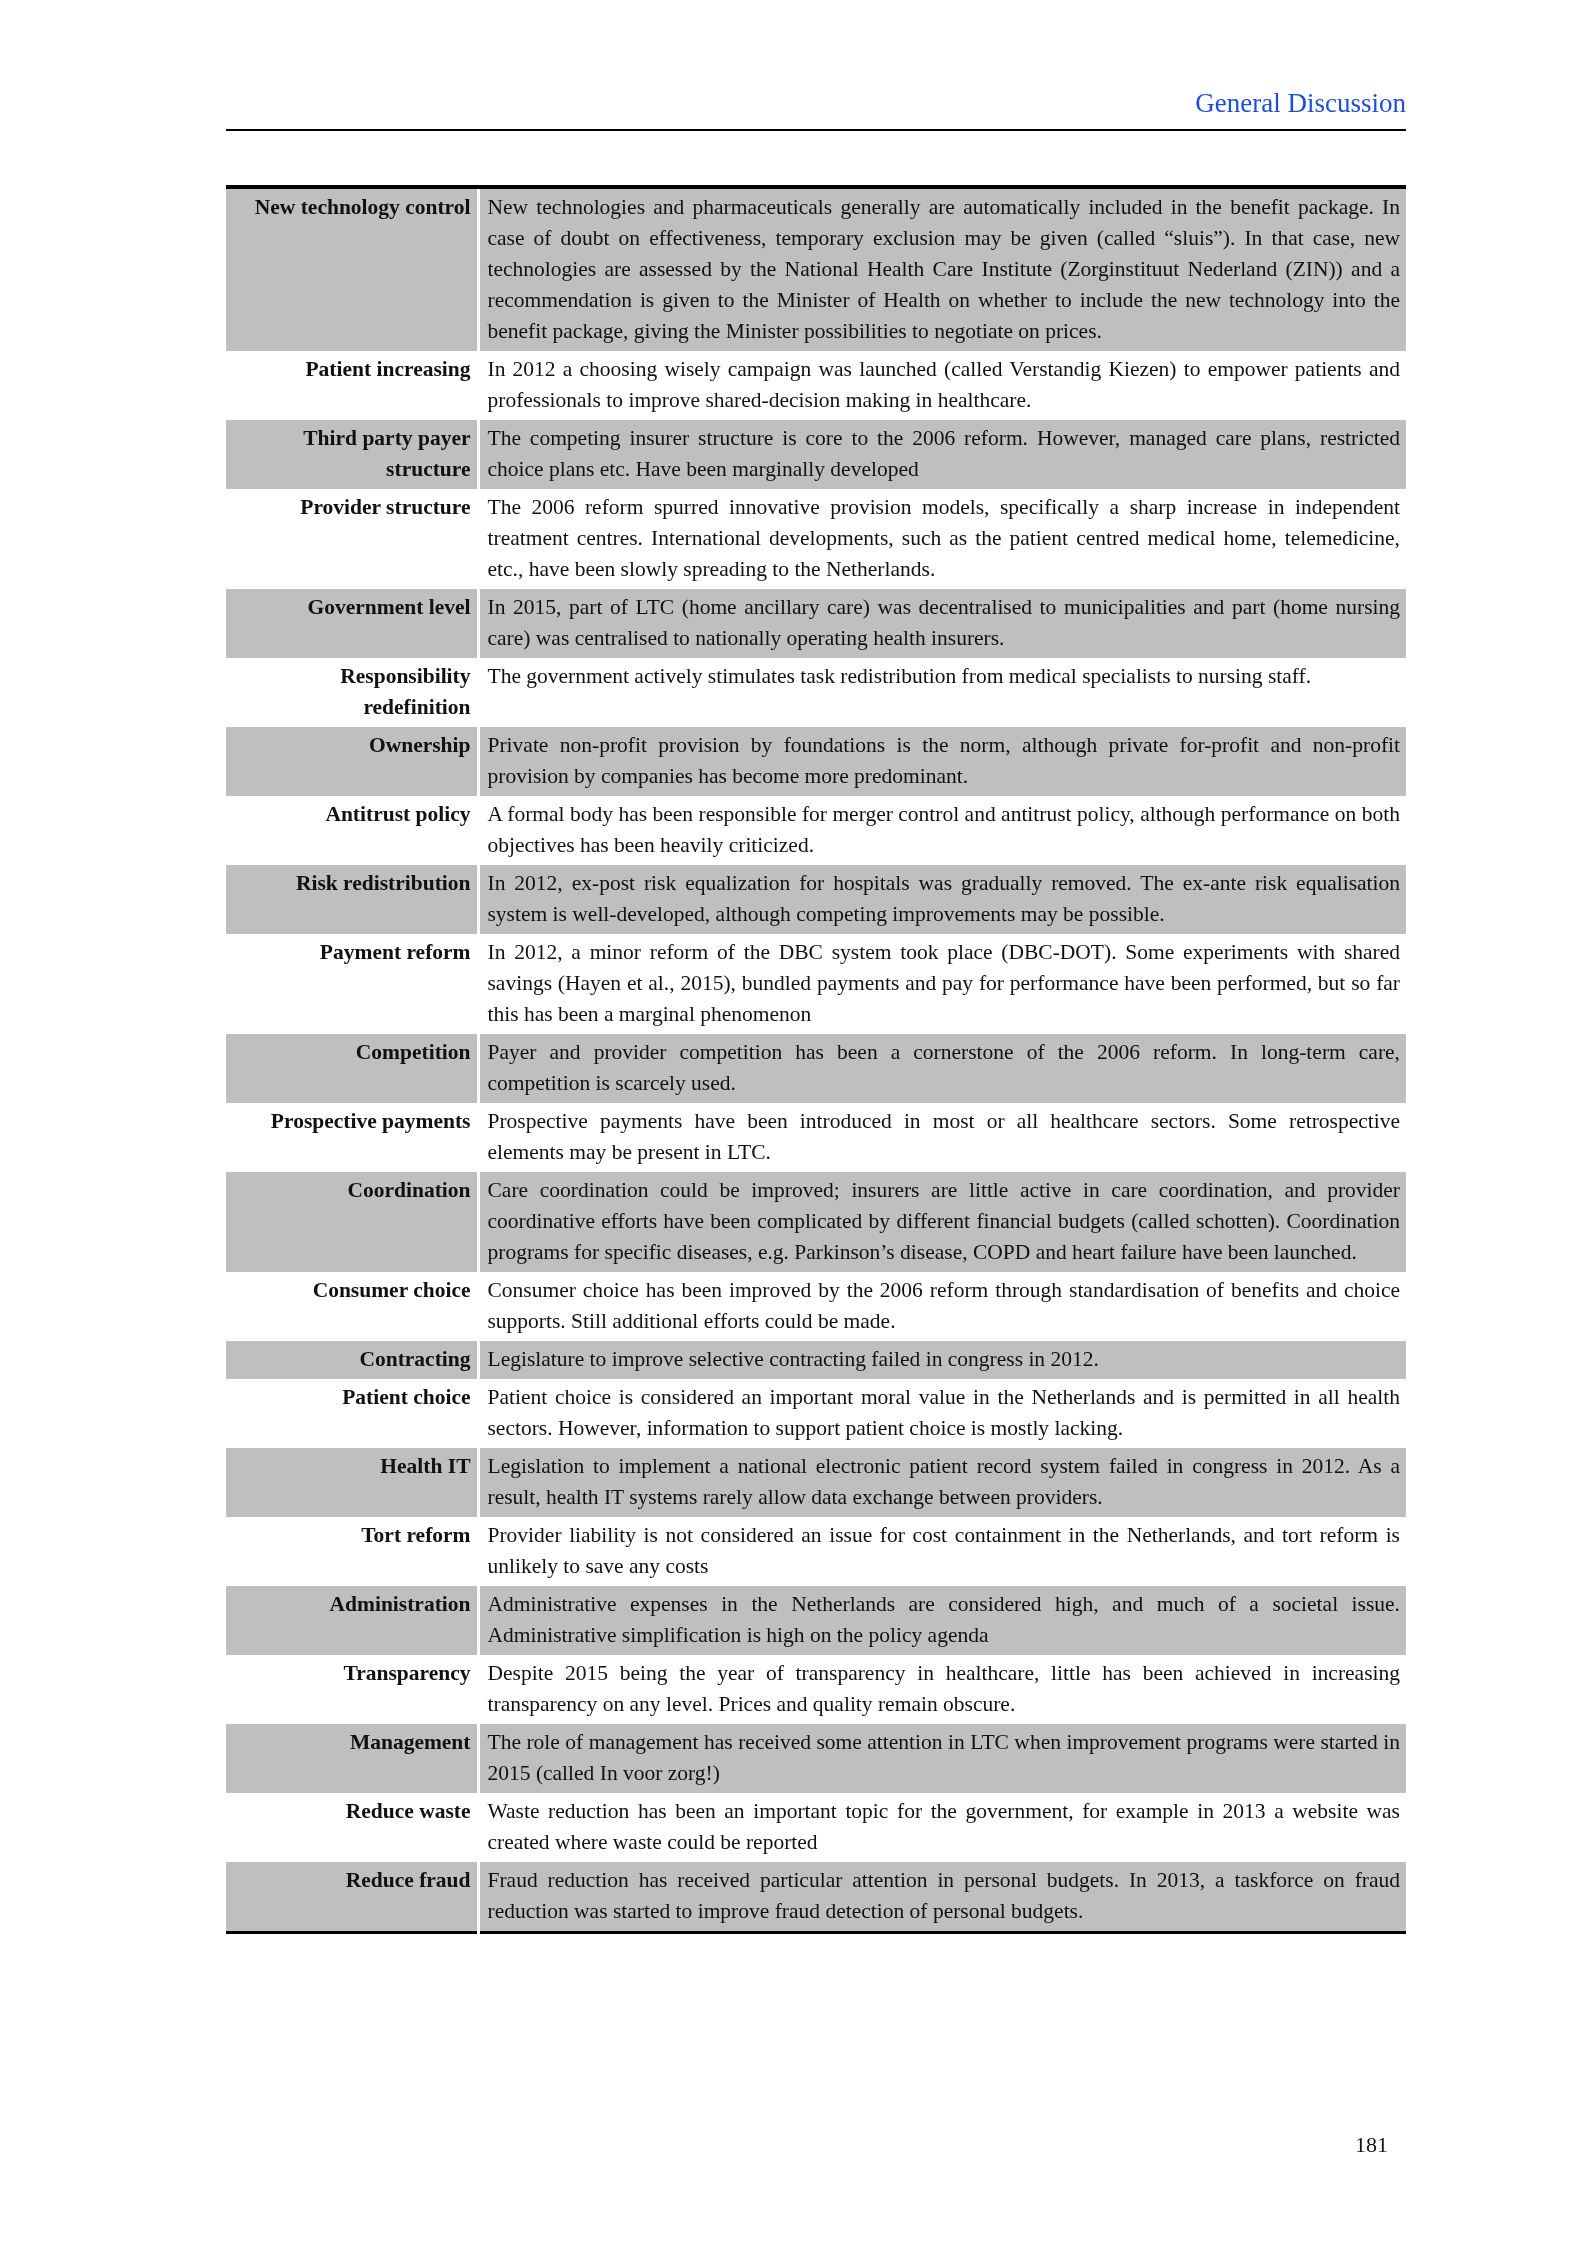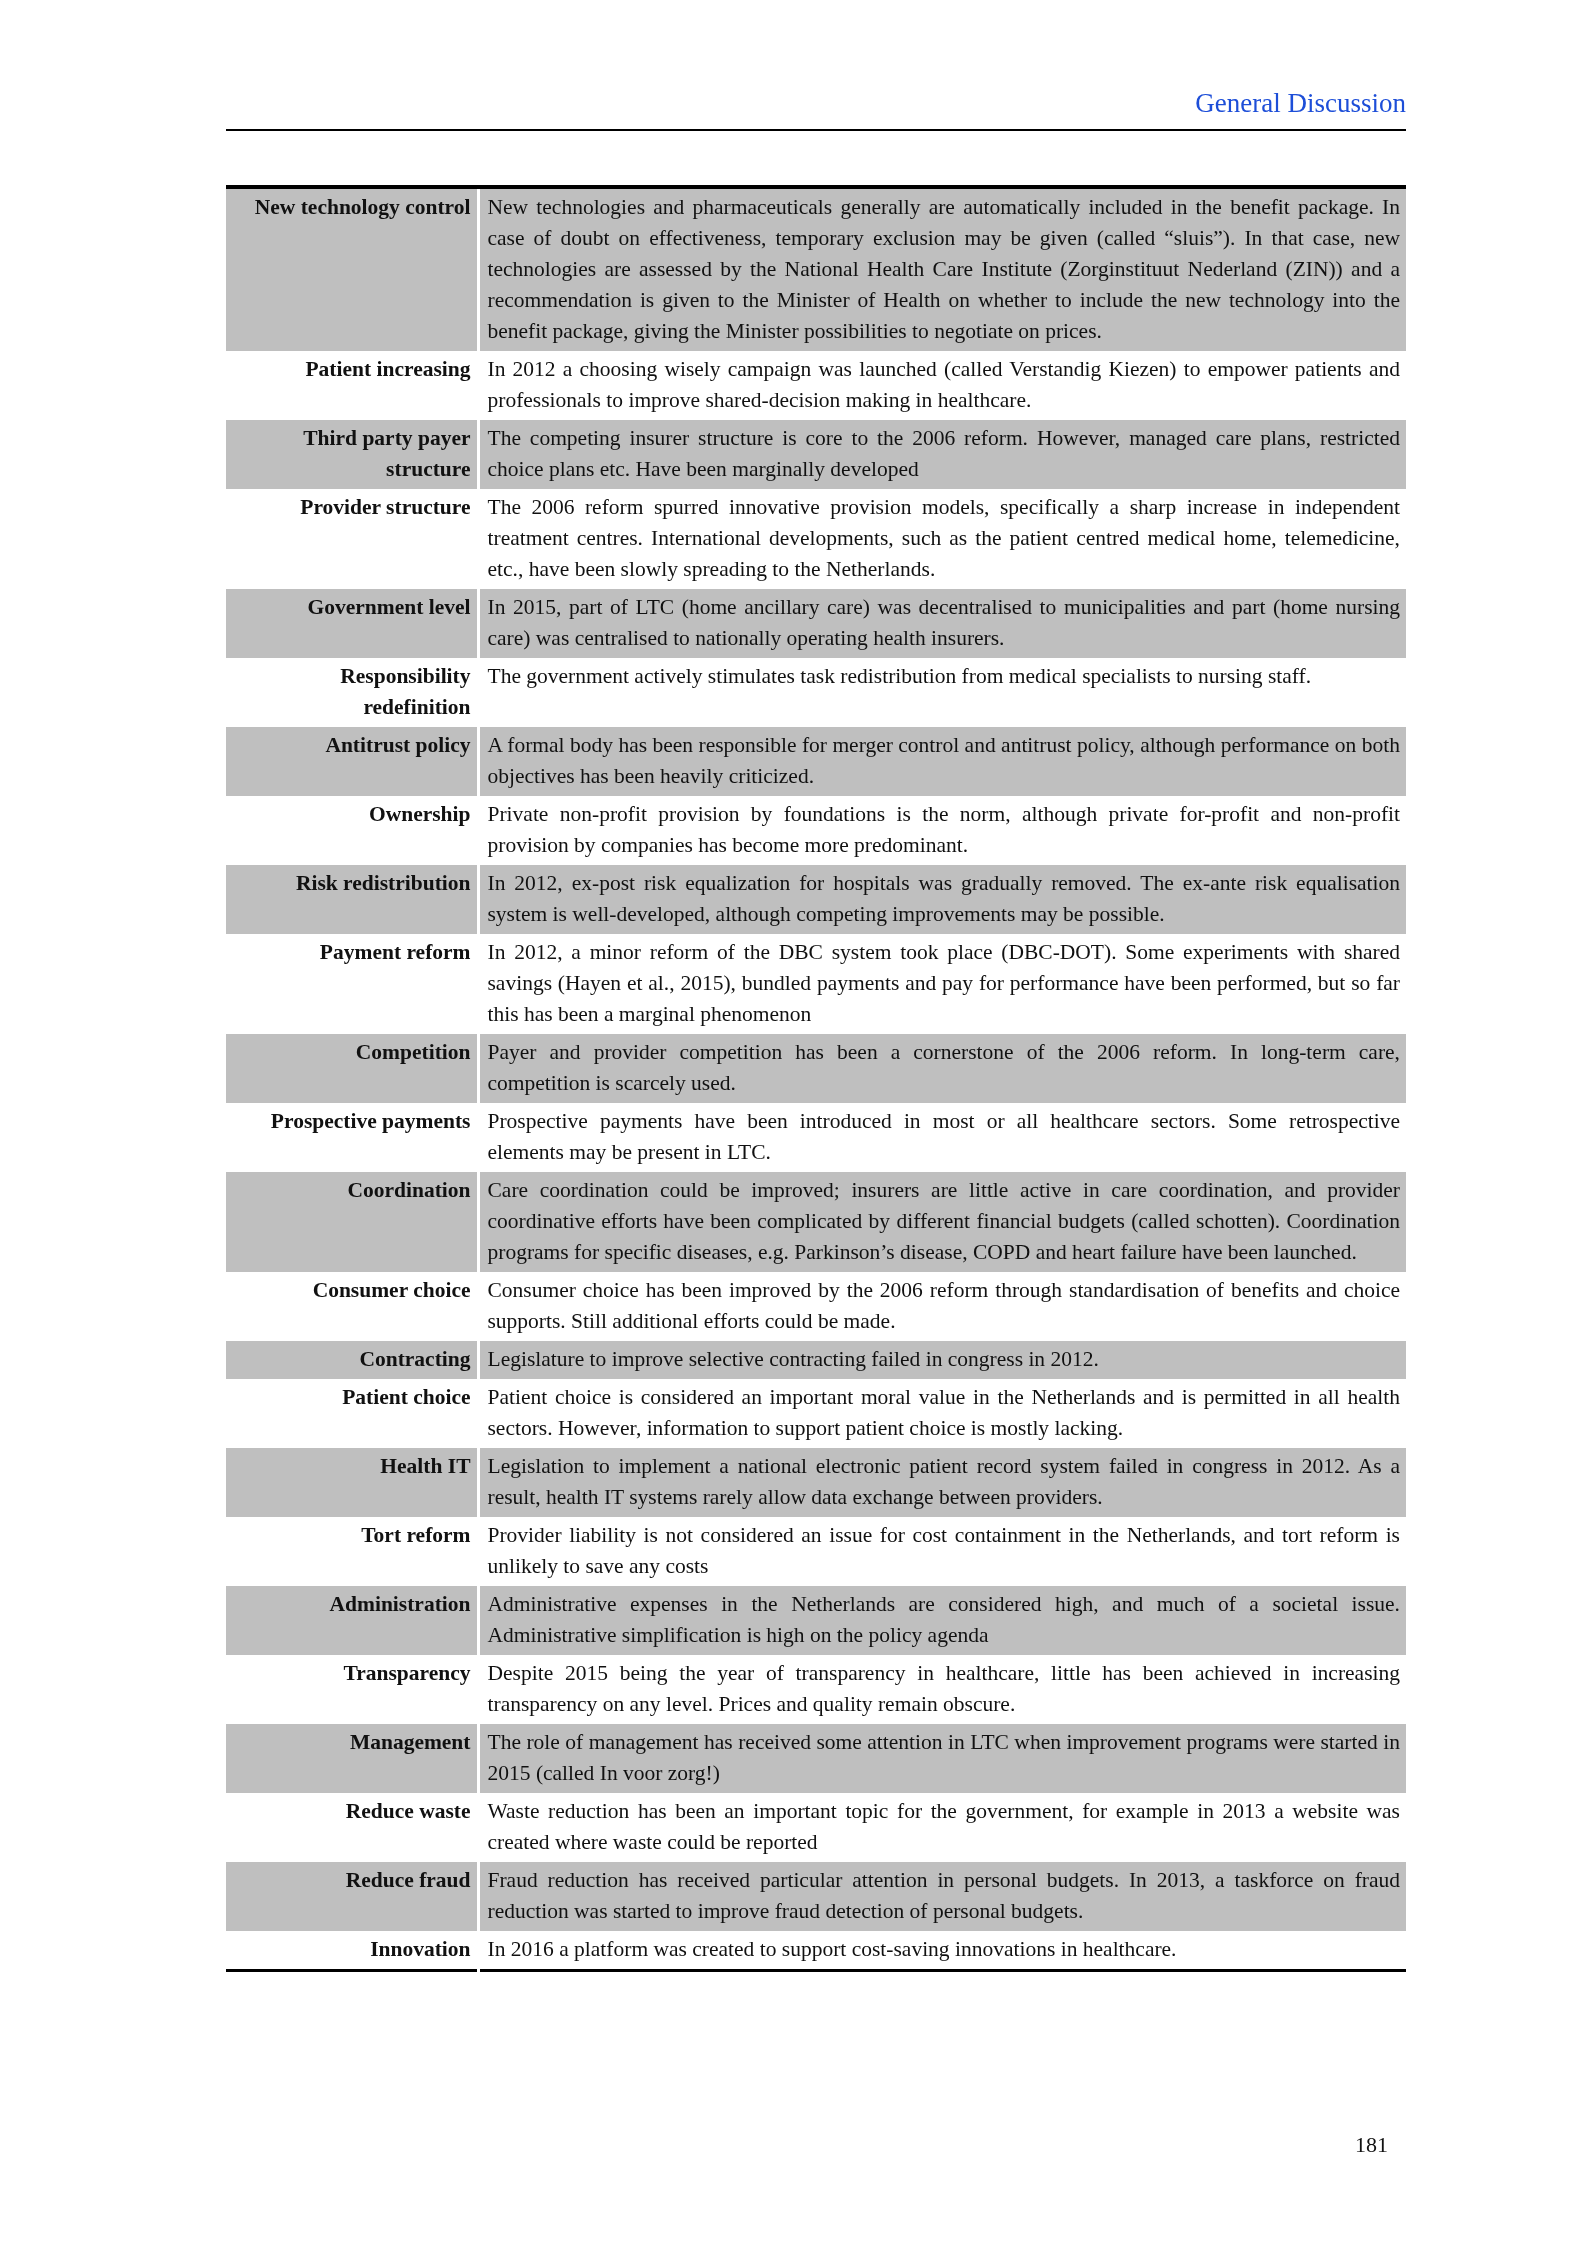--- a/index.html
+++ b/index.html
@@ -94,26 +94,26 @@
         </tr>
         <tr>
           <td class="term-cell">Government level</td>
           <td class="desc-cell">In 2015, part of LTC (home ancillary care) was decentralised to municipalities and part (home nursing care) was centralised to nationally operating health insurers.</td>
         </tr>
         <tr>
           <td class="term-cell">Responsibility redefinition</td>
           <td class="desc-cell">The government actively stimulates task redistribution from medical specialists to nursing staff.</td>
         </tr>
         <tr>
+          <td class="term-cell">Ownership</td>
+          <td class="desc-cell">Private non-profit provision by foundations is the norm, although private for-profit and non-profit provision by companies has become more predominant.</td>
+        </tr>
+        <tr>
           <td class="term-cell">Antitrust policy</td>
           <td class="desc-cell">A formal body has been responsible for merger control and antitrust policy, although performance on both objectives has been heavily criticized.</td>
-        </tr>
-        <tr>
-          <td class="term-cell">Ownership</td>
-          <td class="desc-cell">Private non-profit provision by foundations is the norm, although private for-profit and non-profit provision by companies has become more predominant.</td>
         </tr>
         <tr>
           <td class="term-cell">Risk redistribution</td>
           <td class="desc-cell">In 2012, ex-post risk equalization for hospitals was gradually removed. The ex-ante risk equalisation system is well-developed, although competing improvements may be possible.</td>
         </tr>
         <tr>
           <td class="term-cell">Payment reform</td>
           <td class="desc-cell">In 2012, a minor reform of the DBC system took place (DBC-DOT). Some experiments with shared savings (Hayen et al., 2015), bundled payments and pay for performance have been performed, but so far this has been a marginal phenomenon</td>
         </tr>
         <tr>
@@ -161,23 +161,19 @@
           <td class="desc-cell">The role of management has received some attention in LTC when improvement programs were started in 2015 (called In voor zorg!)</td>
         </tr>
         <tr>
           <td class="term-cell">Reduce waste</td>
           <td class="desc-cell">Waste reduction has been an important topic for the government, for example in 2013 a website was created where waste could be reported</td>
         </tr>
         <tr>
           <td class="term-cell">Reduce fraud</td>
           <td class="desc-cell">Fraud reduction has received particular attention in personal budgets. In 2013, a taskforce on fraud reduction was started to improve fraud detection of personal budgets.</td>
         </tr>
-        <tr>
-          <td class="term-cell">Innovation</td>
-          <td class="desc-cell">In 2016 a platform was created to support cost-saving innovations in healthcare.</td>
-        </tr>
       </tbody>
     </table>
 
   </div>
 
   <div class="page-number">181</div>
 </div>
 
 </body></html>

